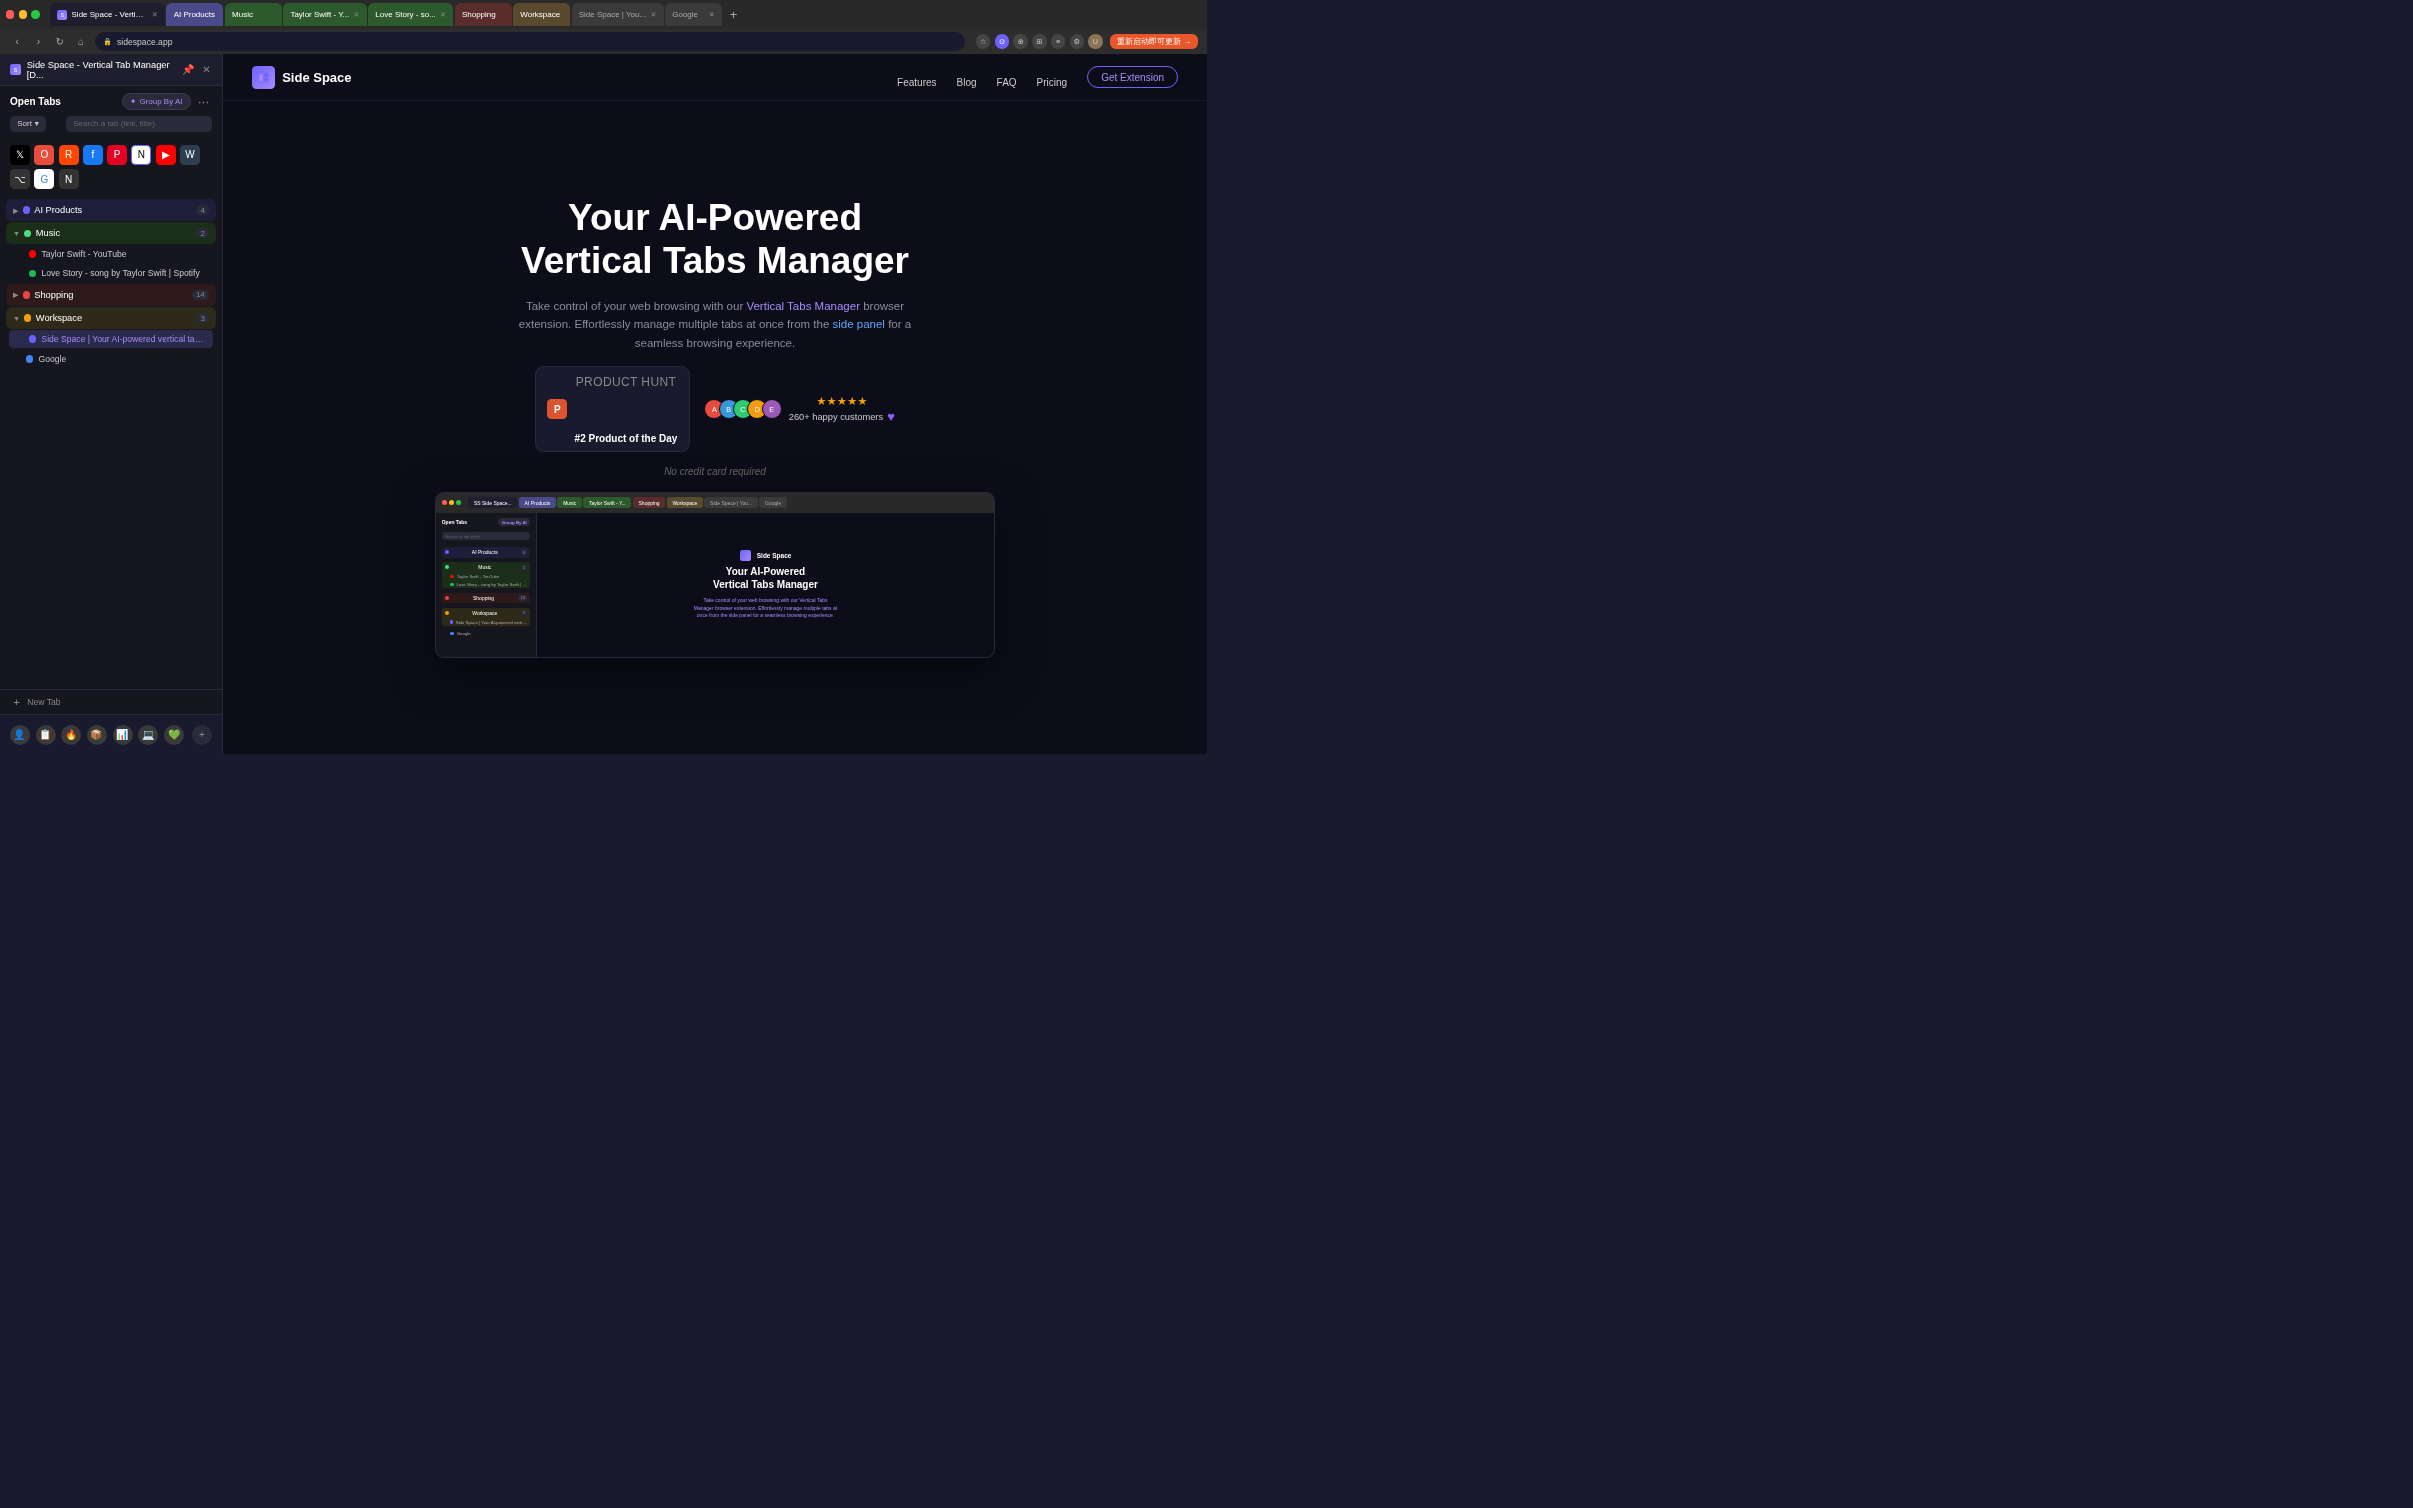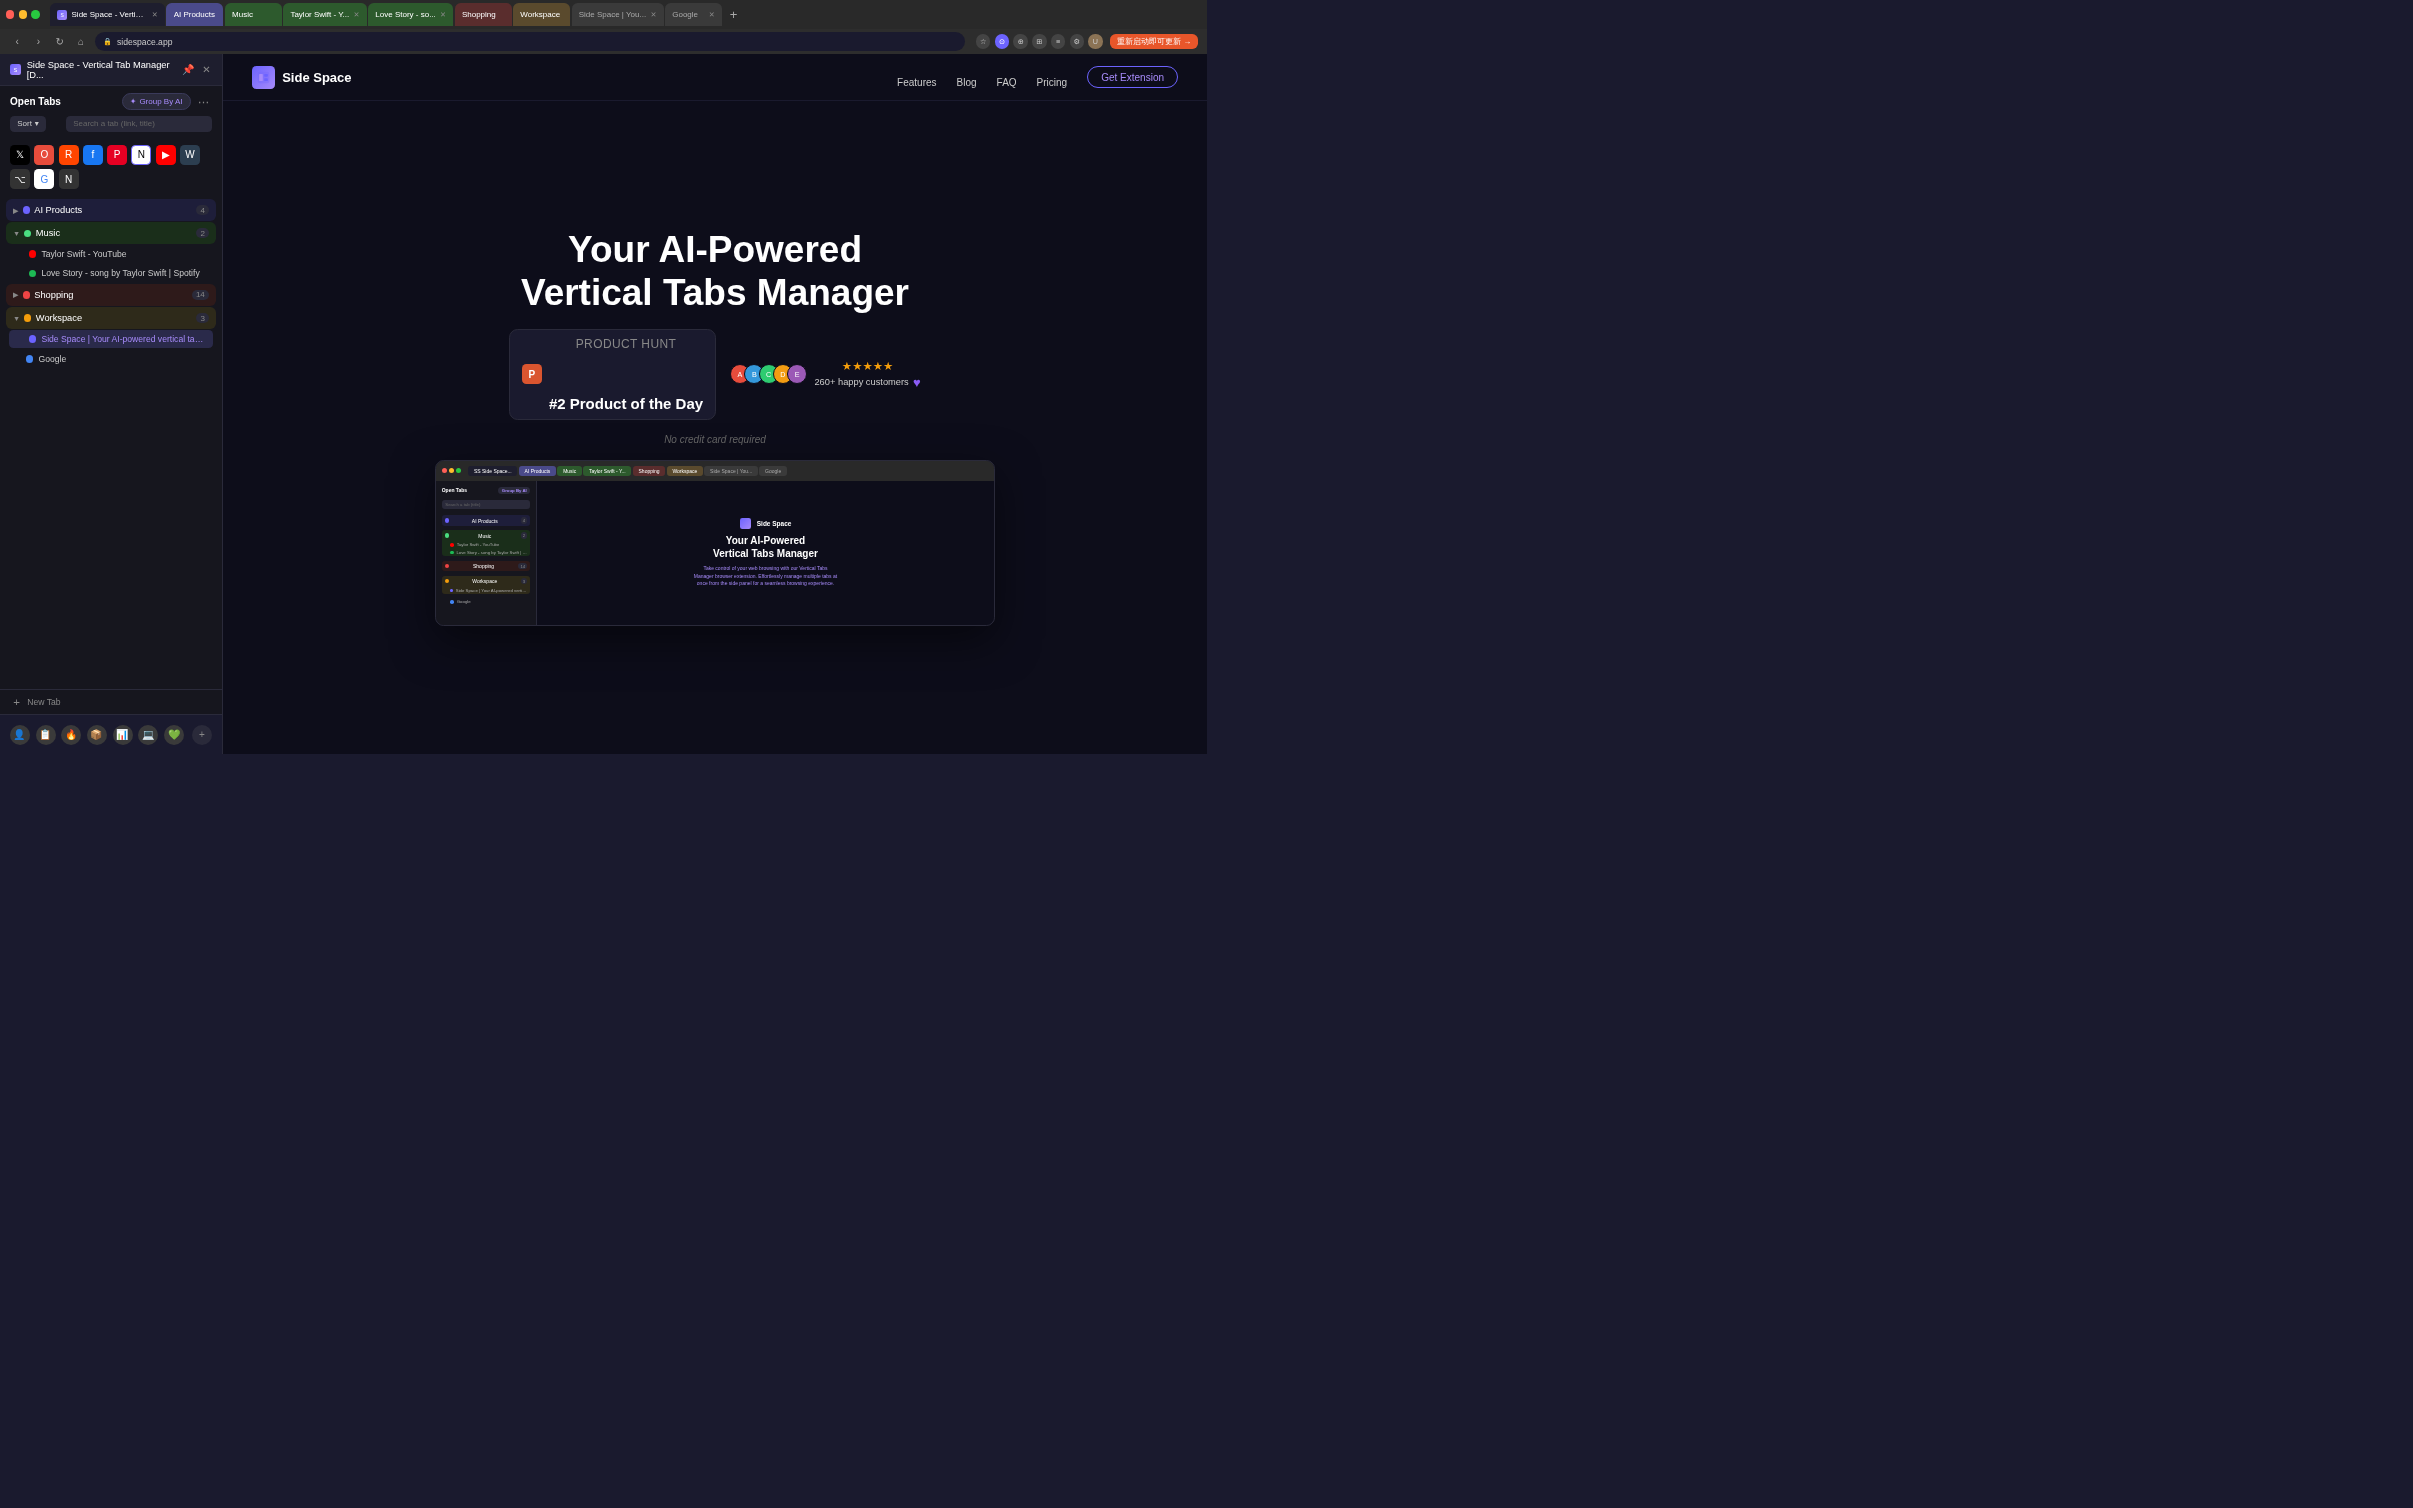--- a/index.html
+++ b/index.html
@@ -604,21 +604,21 @@
     }
 
     .ph-label {
       font-size: 12px;
       color: #888;
       text-transform: uppercase;
       letter-spacing: 0.4px;
     }
 
     .ph-rank {
-      font-size: 15px;
+      font-size: 10px;
       color: #fff;
       font-weight: 600;
       margin-top: 44px;
     }
 
     .customer-badge {
       display: flex;
       align-items: center;
       gap: 7.2px;
     }
@@ -1082,20 +1082,23 @@
         <button class="site-nav-cta">Get Extension</button>
       </div>
     </div>
 
     <div class="hero-section">
       <h1 class="hero-title">
         <span>Your AI-Powered</span><br>
         <span>Vertical Tabs Manager</span>
       </h1>
 
+      <p class="hero-subtitle">
+        <span>Take control of your web browsing with our </span><span class="highlight">Vertical Tabs Manager</span><span> browser extension. Effortlessly manage multiple tabs at once from the </span><span class="highlight2">side panel</span><span> for a seamless browsing experience.</span>
+      </p>
 
       <div class="hero-badges">
         <div class="product-hunt-badge">
           <div class="ph-logo">P</div>
           <div class="ph-text">
             <span class="ph-label">PRODUCT HUNT</span>
             <span class="ph-rank">#2 Product of the Day</span>
           </div>
         </div>
 

